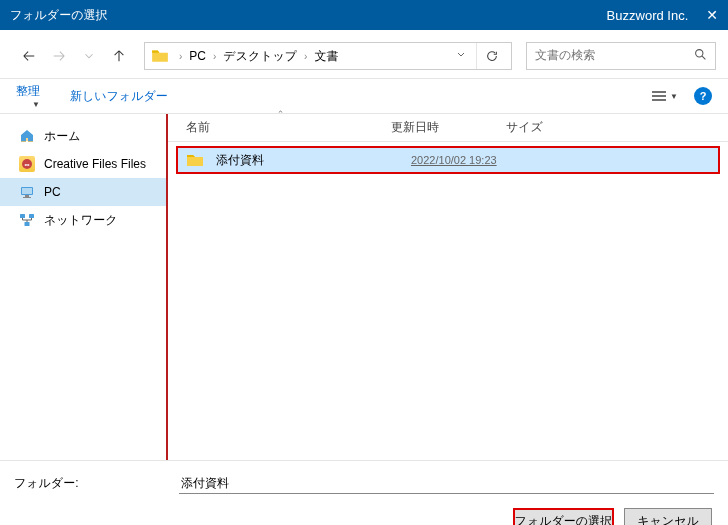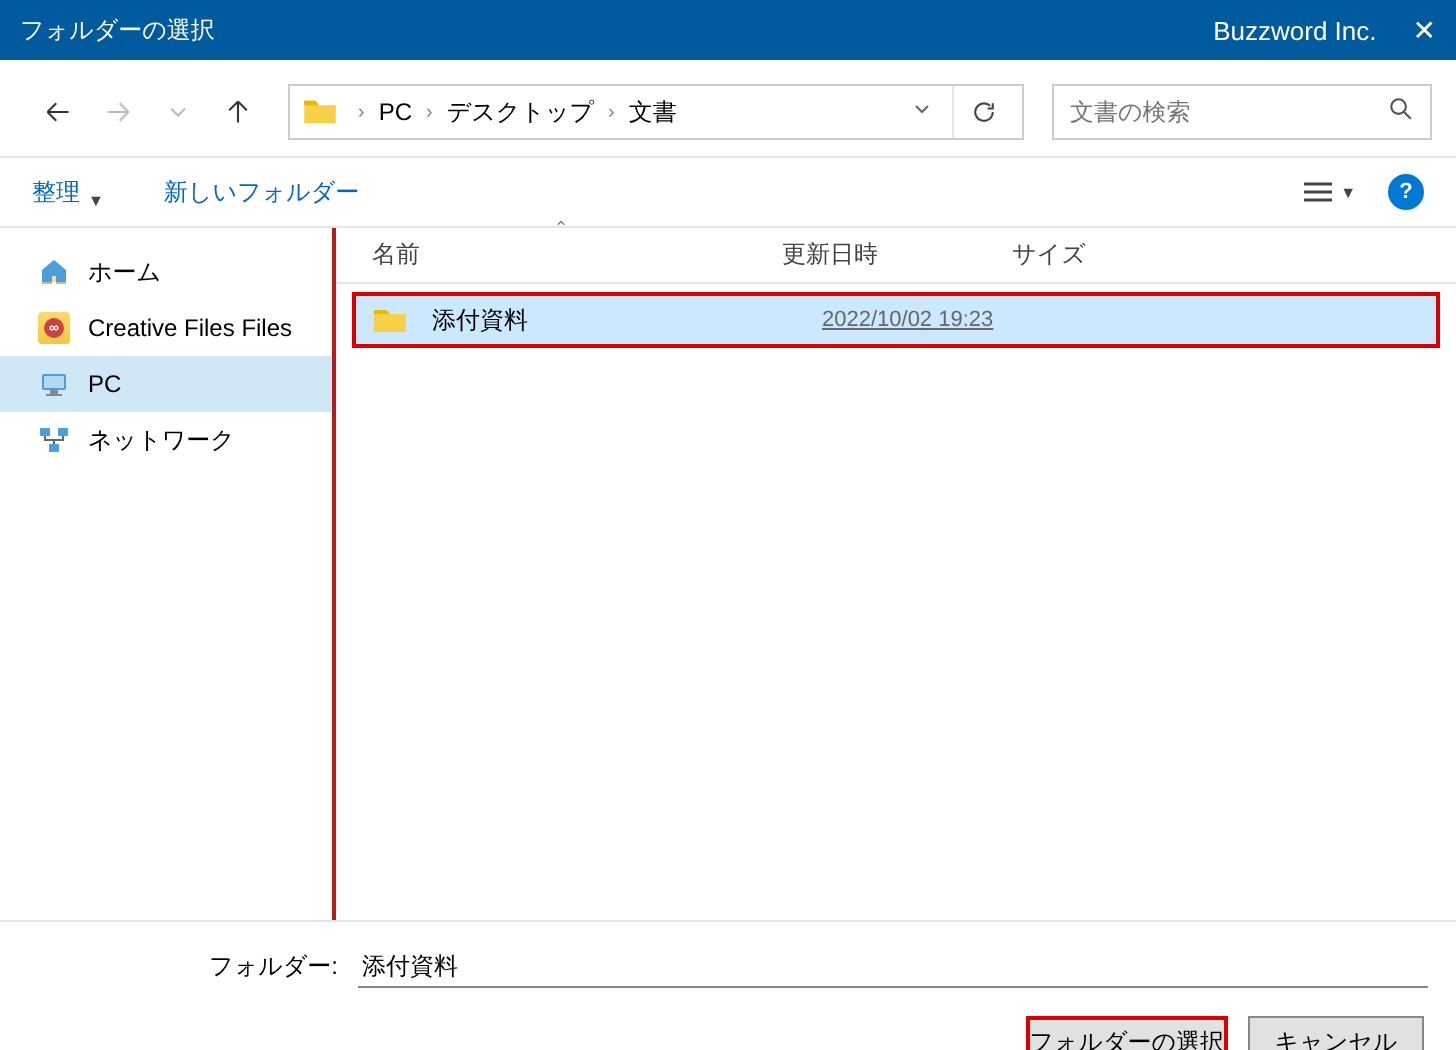--- a/index.html
+++ b/index.html
@@ -17,25 +17,25 @@
     .nav-btn svg { width: 14px; height: 14px; }
     
     .breadcrumb-box { flex: 1; border: 1px solid #ccc; height: 28px; display: flex; align-items: center; padding: 0 4px; margin: 0 6px; background: #fff; }
     .bc-icon { width: 18px; height: 18px; margin: 0 6px 0 2px; }
     .bc-seg { padding: 0 3px; cursor: pointer; font-size: 12px; }
     .bc-sep { color: #888; padding: 0 4px; font-size: 10px; }
     .bc-dropdown { margin-left: auto; padding: 0 6px; cursor: pointer; color: #666; }
     .refresh-btn { padding: 0 8px; cursor: pointer; margin-left: 4px; border-left: 1px solid #e5e5e5; height: 100%; display: flex; align-items: center; }
     
     .search-box { width: 190px; border: 1px solid #ccc; height: 28px; display: flex; align-items: center; padding: 0 8px; background: #fff; }
-    .search-box input { border: none; outline: none; flex: 1; font-size: 12px; color: #666; font-family: Liberation Serif, serif; }
+    .search-box input { border: none; outline: none; flex: 1; font-size: 12px; color: #666; font-family: Liberation Mono, monospace; }
     .search-icon { color: #555; font-size: 13px; }
     
     .cmd-row { border-top: 1px solid #e5e5e5; border-bottom: 1px solid #e5e5e5; display: flex; align-items: center; padding: 4px 16px; height: 36px; }
-    .cmd-btn { color: #0066cc; cursor: pointer; font-size: 12px; margin-right: 30px; display: flex; align-items: flex-end; }
+    .cmd-btn { color: #0066cc; cursor: pointer; font-size: 12px; margin-right: 30px; display: flex; align-items: flex-end; flex-direction: column; }
     .cmd-btn .arrow { font-size: 8px; margin-left: 4px; color: #444; }
     .cmd-right { margin-left: auto; display: flex; align-items: center; gap: 16px; }
     .view-toggle { display: flex; align-items: center; gap: 3px; cursor: pointer; color: #333; }
     .help-btn { width: 18px; height: 18px; border-radius: 50%; background: #0078d4; color: #fff; display: flex; align-items: center; justify-content: center; font-size: 11px; font-weight: bold; cursor: pointer; }
     
     .main-area { display: flex; height: 346px; }
     
     .sidebar { width: 168px; border-right: 2px solid #b91c1c; padding-top: 8px; }
     .side-item { display: flex; align-items: center; height: 28px; padding-left: 18px; cursor: pointer; gap: 8px; font-size: 12px; }
     .side-item.selected { background: #d0e7f7; }
@@ -58,21 +58,21 @@
     .row-icon { width: 18px; height: 14px; margin: 0 6px; }
     .row-cell { font-size: 12px; padding: 0 6px; color: #444; }
     .row-cell.name { width: 195px; color: #000; }
     .row-cell.date { width: 115px; color: #666; font-size: 11px; text-decoration: underline; }
     .row-cell.type { width: 115px; color: #666; font-size: 11px; }
     
     .folder-svg { fill: #f8d048; }
     
     .bottom-area { border-top: 1px solid #e5e5e5; padding: 12px 14px; }
     .folder-input-row { display: flex; align-items: center; margin-bottom: 14px; }
-    .folder-label { width: 165px; text-align: right; padding-right: 10px; font-size: 12px; }
+    .folder-label { width: 165px; padding-right: 10px; font-size: 12px; }
     .folder-input { flex: 1; border: none; border-bottom: 1px solid #888; padding: 3px 2px; font-size: 12px; outline: none; font-family: inherit; }
     
     .button-row { display: flex; justify-content: flex-end; gap: 10px; padding-right: 2px; }
     .dlg-btn { min-width: 88px; height: 26px; border: 1px solid #888; background: #e1e1e1; cursor: pointer; font-size: 12px; font-family: inherit; }
     .dlg-btn.primary { border: 2px solid #d00; background: #e1e1e1; }
   </style>
 </head>
 <body>
 
 <div class="title-bar">

